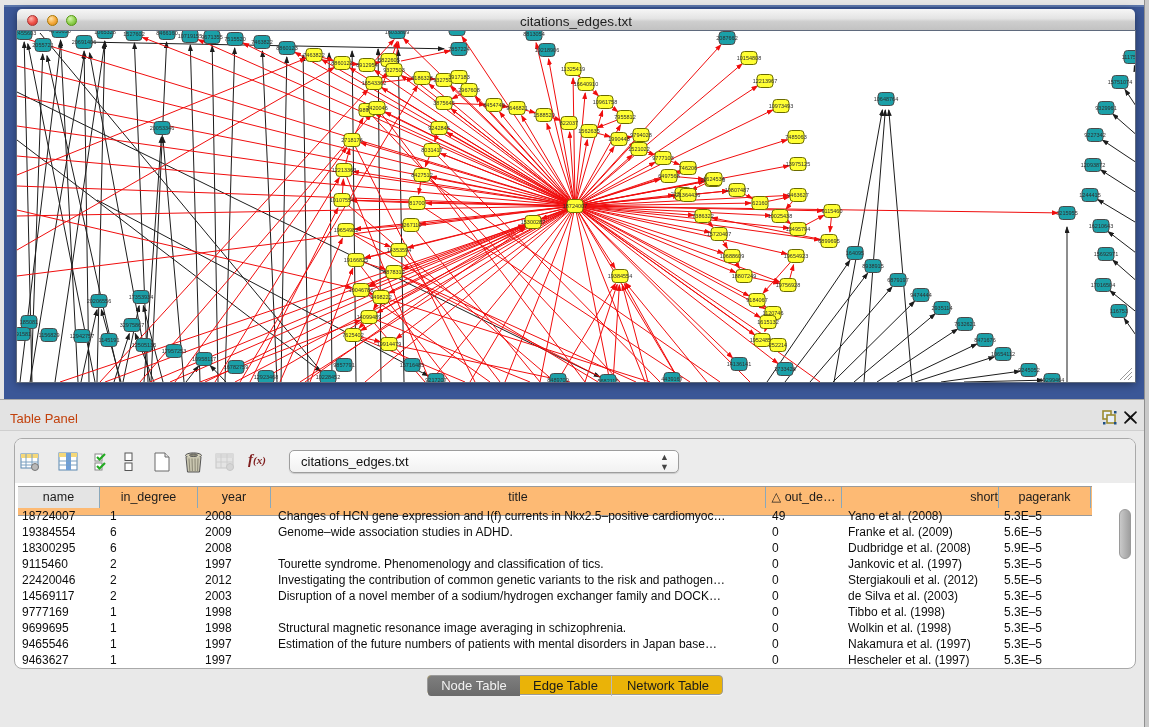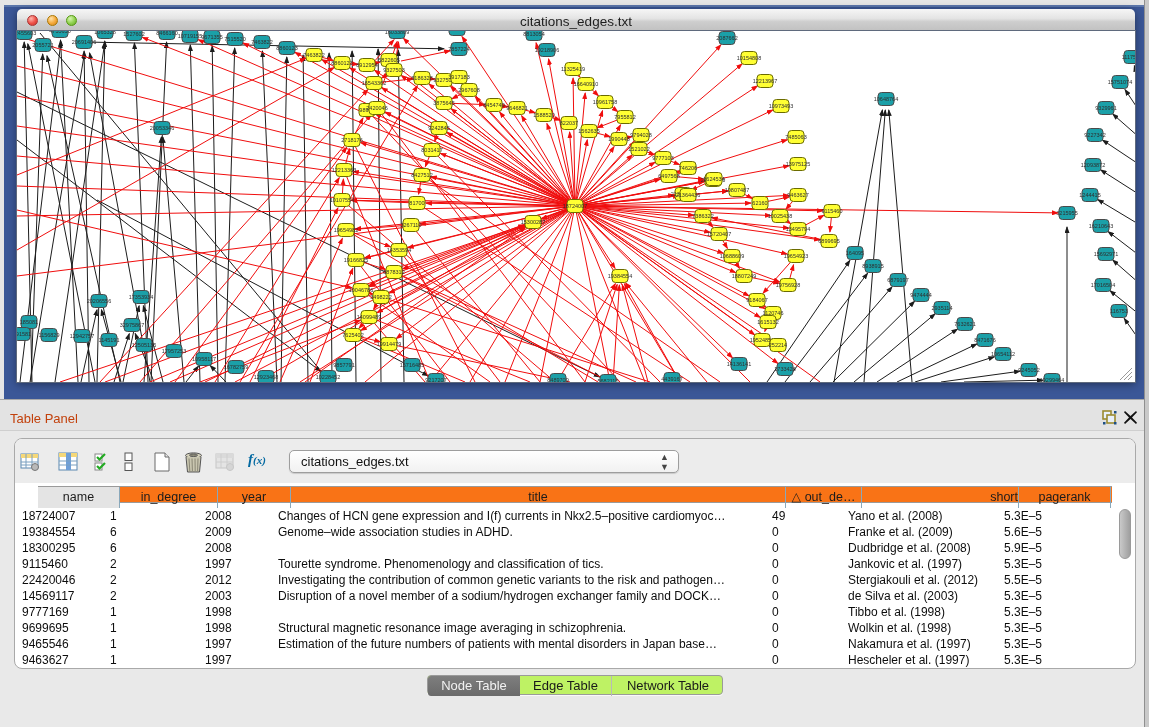--- a/index.html
+++ b/index.html
@@ -16,29 +16,29 @@
 #canvas { left:17px; top:31px; width:1118px; height:351px; background:#fff; overflow:hidden; outline:1px solid #5f6a7d; }
 
 #tp { left:0; top:399px; width:1149px; height:328px; background:#e9e9e9; border-top:1px solid #a8a8a8; }
 #tphead { left:0; top:0; width:1149px; height:31px; background:#e3e3e3; border-bottom:1px solid #cfcfcf; }
 #tphead .t { position:absolute; left:10px; top:11px; font-size:13px; color:#c2410c; }
 #panelbox { left:14px; top:38px; width:1122px; height:231px; background:#fff; border:1px solid #a9a9a9; border-radius:8px; }
 #toolbar { left:15px; top:39px; width:1120px; height:44px; background:#ececec; border-radius:7px 7px 0 0; }
 #combo { left:289px; top:50px; width:390px; height:23px; background:linear-gradient(#ffffff,#f1f1f1); border:1px solid #9d9d9d; border-radius:5px; font-size:13px; color:#111; line-height:21px; padding-left:11px; box-shadow:0 1px 1px rgba(0,0,0,.15); }
 #combo .arr { position:absolute; right:9px; top:1px; font-size:9px; color:#444; line-height:10px; }
 
-#thead { left:18px; top:86px; width:1074px; height:17px; background:#f97316; border-top:1px solid #9a9a9a; border-bottom:1px solid #9a9a9a;margin-left:20px; }
+#thead { left:18px; top:86px; width:1074px; height:30px; background:#fdba74; border-top:1px solid #9a9a9a; border-bottom:1px solid #9a9a9a; }
 .hc { position:absolute; top:0; height:21px; border-right:1px solid #89a8bb; font-size:12.5px; color:#1c1c1c; text-align:center; line-height:20px; }
 .trow { position:absolute; left:18px; width:1074px; height:16px; font-size:12px; color:#0d0d0d; white-space:nowrap; }
 .trow span { position:absolute; top:1px; }
 
 #vsb { left:1119px; top:108px; width:13px; height:160px; }
 #vsb .thumb { position:absolute; left:0; top:1px; width:12px; height:50px; border-radius:6px; background:linear-gradient(90deg,#c9c9c9,#9f9f9f); border:1px solid #9a9a9a; }
 
-#tabs { left:427px; top:275px; width:296px; height:20px; background:#bef264; border:1px solid #9a9a9a; border-radius:4px; font-size:13px; line-height:19px; text-align:center; color:#1a1a1a; box-shadow:0 1px 0 rgba(255,255,255,.7); }
+#tabs { left:427px; top:275px; width:296px; height:20px; background:#eab308; border:1px solid #9a9a9a; border-radius:4px; font-size:13px; line-height:19px; text-align:center; color:#1a1a1a; box-shadow:0 1px 0 rgba(255,255,255,.7); }
 #tabs .seg1 { position:absolute; left:0; top:0; width:92px; height:20px; background:linear-gradient(#7e7e7e,#6a6a6a); color:#f2f2f2; border-radius:3px 0 0 3px; }
 #tabs .seg2 { position:absolute; left:92px; top:0; width:91px; height:20px; }
 #tabs .seg3 { position:absolute; left:183px; top:0; width:113px; height:20px; border-left:1px solid #b9b9b9; }
 
 #status { left:0; top:301px; width:1149px; height:27px; background:#e7e7e7; border-top:1px solid #c3c3c3; }
 #status .mem { position:absolute; right:32px; top:8px; font-size:11px; color:#222; }
 #status .dot { position:absolute; right:14px; top:9px; width:11px; height:11px; border-radius:50%; background:#3dc53d; border:1.5px solid #3c3c3c; }
 #rightstrip { left:1144px; top:0px; width:5px; height:727px; background:#c9c9c9; border-left:1px solid #8f8f8f; }
 .icon { position:absolute; top:52px; }
 </style></head>
@@ -691,21 +691,21 @@
         <line x1="15" y1="6.5" x2="14.6" y2="19" stroke="#8a8775"></line>
     </svg>
     <svg class="icon" style="left:215px" width="20" height="20" viewBox="0 0 20 20" opacity="0.45">
       <rect x="1" y="2" width="17" height="14" fill="#dcdcdc" stroke="#9a9a9a"></rect>
       <rect x="1" y="2" width="17" height="4" fill="#c6c6c6"></rect>
       <line x1="1" y1="10" x2="18" y2="10" stroke="#aaa"></line>
         <line x1="6" y1="2" x2="6" y2="16" stroke="#aaa"></line>
         <line x1="12" y1="2" x2="12" y2="16" stroke="#aaa"></line>
       <circle cx="15" cy="15" r="3.5" fill="#bbb" stroke="#999"></circle>
     </svg>
-    <div class="abs" style="left:248px;top:51px;font-size:15px;font-style:italic;font-weight:bold;font-family:'Liberation Serif',serif;color:#0369a1;">f<span style="font-size:11px">(x)</span></div>
+    <div class="abs" style="left:248px;top:51px;font-size:15px;font-style:italic;font-weight:bold;font-family:'Liberation Serif',serif;color:#7f1d1d;">f<span style="font-size:11px">(x)</span></div>
     <div id="combo" class="abs">citations_edges.txt<span class="arr">▲<br>▼</span></div>
 
     <div id="thead" class="abs">
       <div class="hc" style="left:0; width:82px; background:#e4e4e4;">name</div>
       <div class="hc" style="left:82px; width:98px;">in_degree</div>
       <div class="hc" style="left:180px; width:73px;">year</div>
       <div class="hc" style="left:253px; width:495px;">title</div>
       <div class="hc" style="left:748px; width:76px;">△ out_de…</div>
       <div class="hc" style="left:824px; width:157px;text-align:right;">short</div>
       <div class="hc" style="left:981px; width:92px;">pagerank</div>

